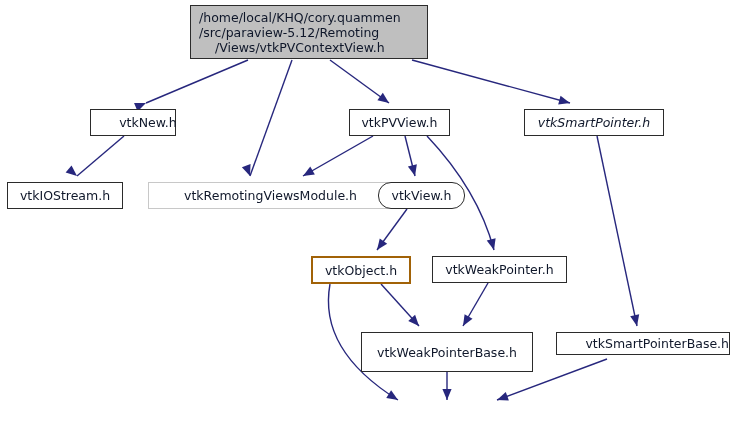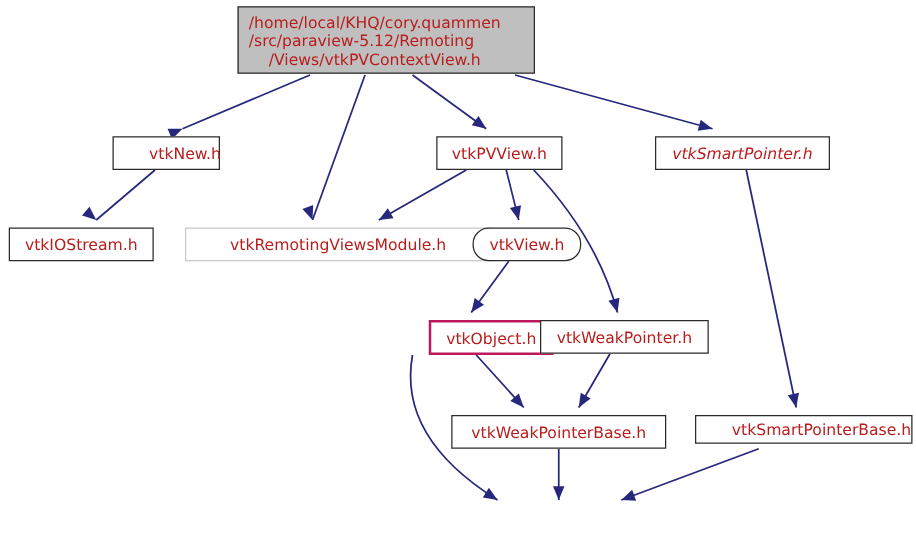--- a/index.html
+++ b/index.html
@@ -30,42 +30,41 @@
   .node {
     position: absolute;
     box-sizing: border-box;
     display: flex;
     flex-direction: column;
     align-items: center;
     justify-content: center;
     text-align: center;
     background: #ffffff;
     border: 1px solid #2b2b2b;
-    color: #b91c1c;
+    color: #0f172a;
     font-size: 12.5px;
     line-height: 15px;
     white-space: pre;
     z-index: 2;
   }
   .node .line {
     display: block;
   }
   .node-root {
     background: #bfbfbf;
     border: 1px solid #2b2b2b;
     text-align: left;
     align-items: flex-start;
     padding: 3px 6px 3px 8px;
   }
   .node-root .line:nth-child(3) {
     padding-left: 16px;
   }
   .node-red {
-    border: 2px solid #be185d;
-    margin-left: 32px;
+    border: 2px solid #a16207;
   }
   .node-faint {
     border: 1px solid #c8c8c8;
   }
 </style>
 </head>
 <body>
 
 <div id="graph" style="background: rgb(255, 255, 255);">
   <svg id="edges" viewBox="0 0 733 440" xmlns="http://www.w3.org/2000/svg">
@@ -102,15 +101,15 @@
     </svg>
 <div class="node node-root" style="left: 190px; top: 5px; width: 238px; height: 54px;"><span class="line">/home/local/KHQ/cory.quammen</span><span class="line">/src/paraview-5.12/Remoting</span><span class="line">/Views/vtkPVContextView.h</span></div>
     <div class="node" style="left: 90px; top: 109px; width: 86px; height: 27px; padding-left: 30px;"><span class="line">vtkNew.h</span></div>
     <div class="node" style="left: 349px; top: 109px; width: 101px; height: 27px;"><span class="line">vtkPVView.h</span></div>
     <div class="node" style="left: 524px; top: 109px; width: 140px; height: 27px; font-style: italic;"><span class="line">vtkSmartPointer.h</span></div>
     <div class="node" style="left: 7px; top: 182px; width: 116px; height: 27px;"><span class="line">vtkIOStream.h</span></div>
     <div class="node node-faint" style="left: 148px; top: 182px; width: 245px; height: 27px;"><span class="line">vtkRemotingViewsModule.h</span></div>
     <div class="node" style="left: 378px; top: 182px; width: 87px; height: 27px; border-radius: 13px;"><span class="line">vtkView.h</span></div>
     <div class="node node-red" style="left: 311px; top: 256px; width: 100px; height: 28px;"><span class="line">vtkObject.h</span></div>
     <div class="node" style="left: 432px; top: 256px; width: 135px; height: 27px;"><span class="line">vtkWeakPointer.h</span></div>
-    <div class="node" style="left: 361px; top: 332px; width: 172px; height: 27px; justify-content: center;"><span class="line">vtkWeakPointerBase.h</span></div>
+    <div class="node" style="left: 361px; top: 332px; width: 172px; height: 40px; justify-content: center;"><span class="line">vtkWeakPointerBase.h</span></div>
     <div class="node" style="left: 556px; top: 332px; width: 174px; height: 23px; align-items: flex-end;"><span class="line">vtkSmartPointerBase.h</span></div>
   </div>
 
 </body></html>

